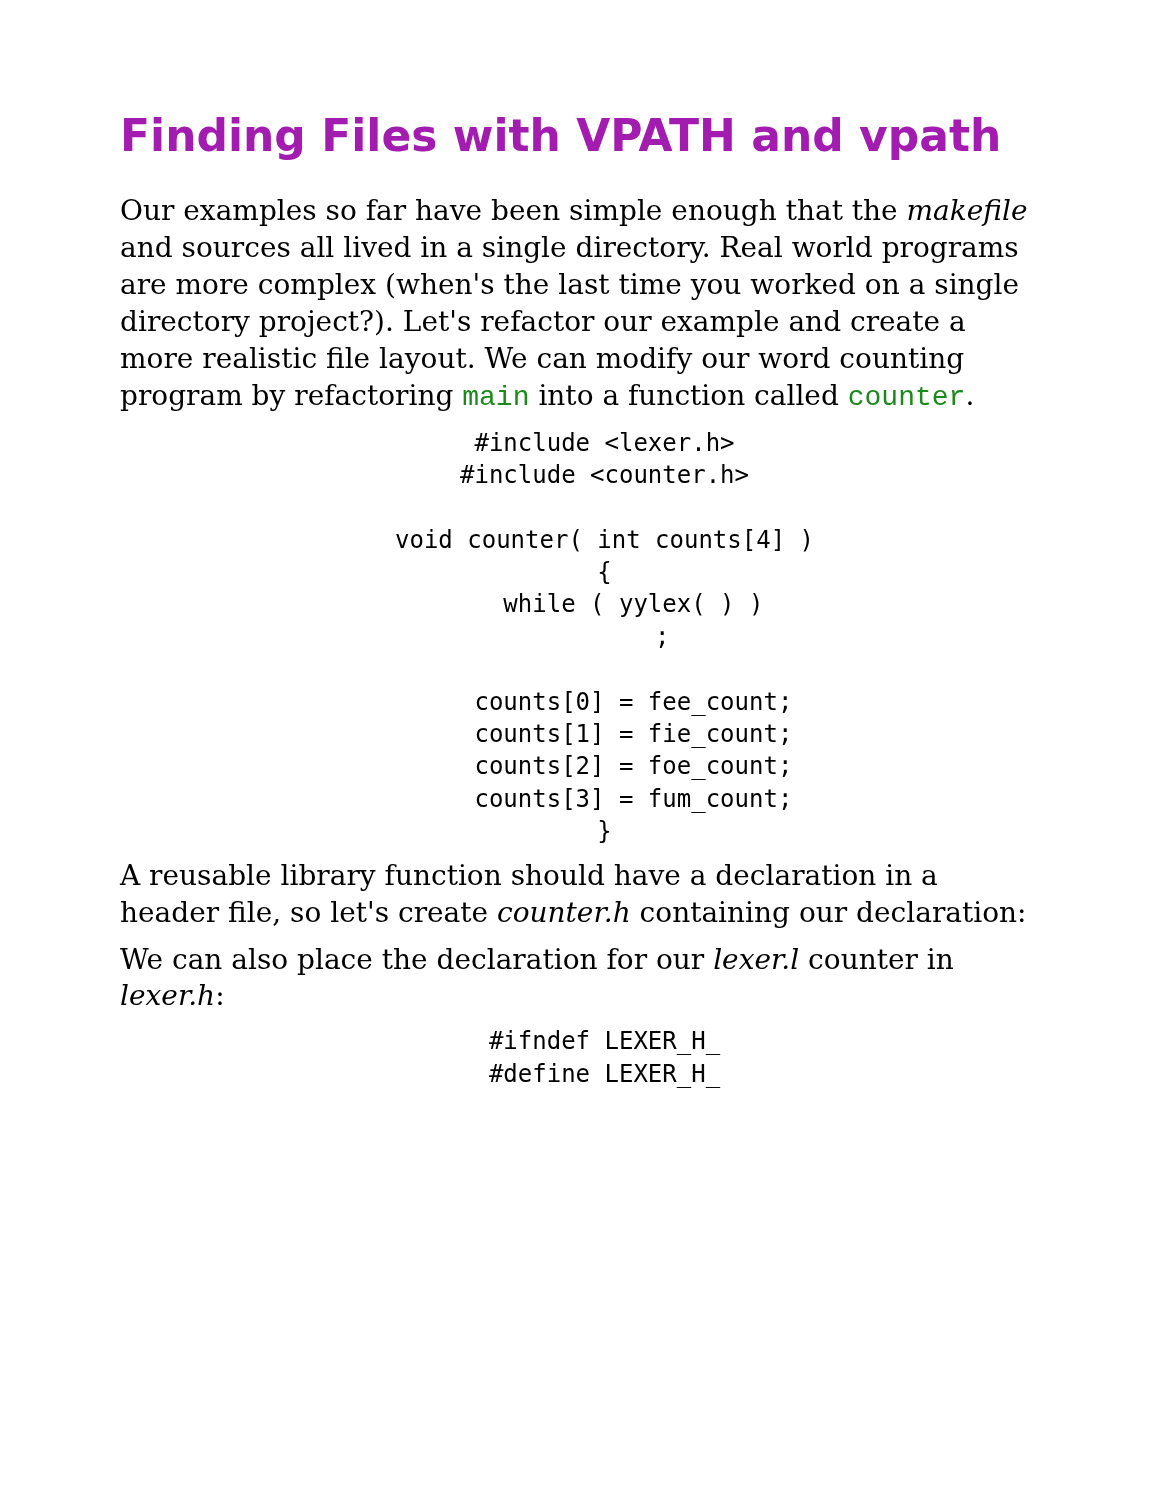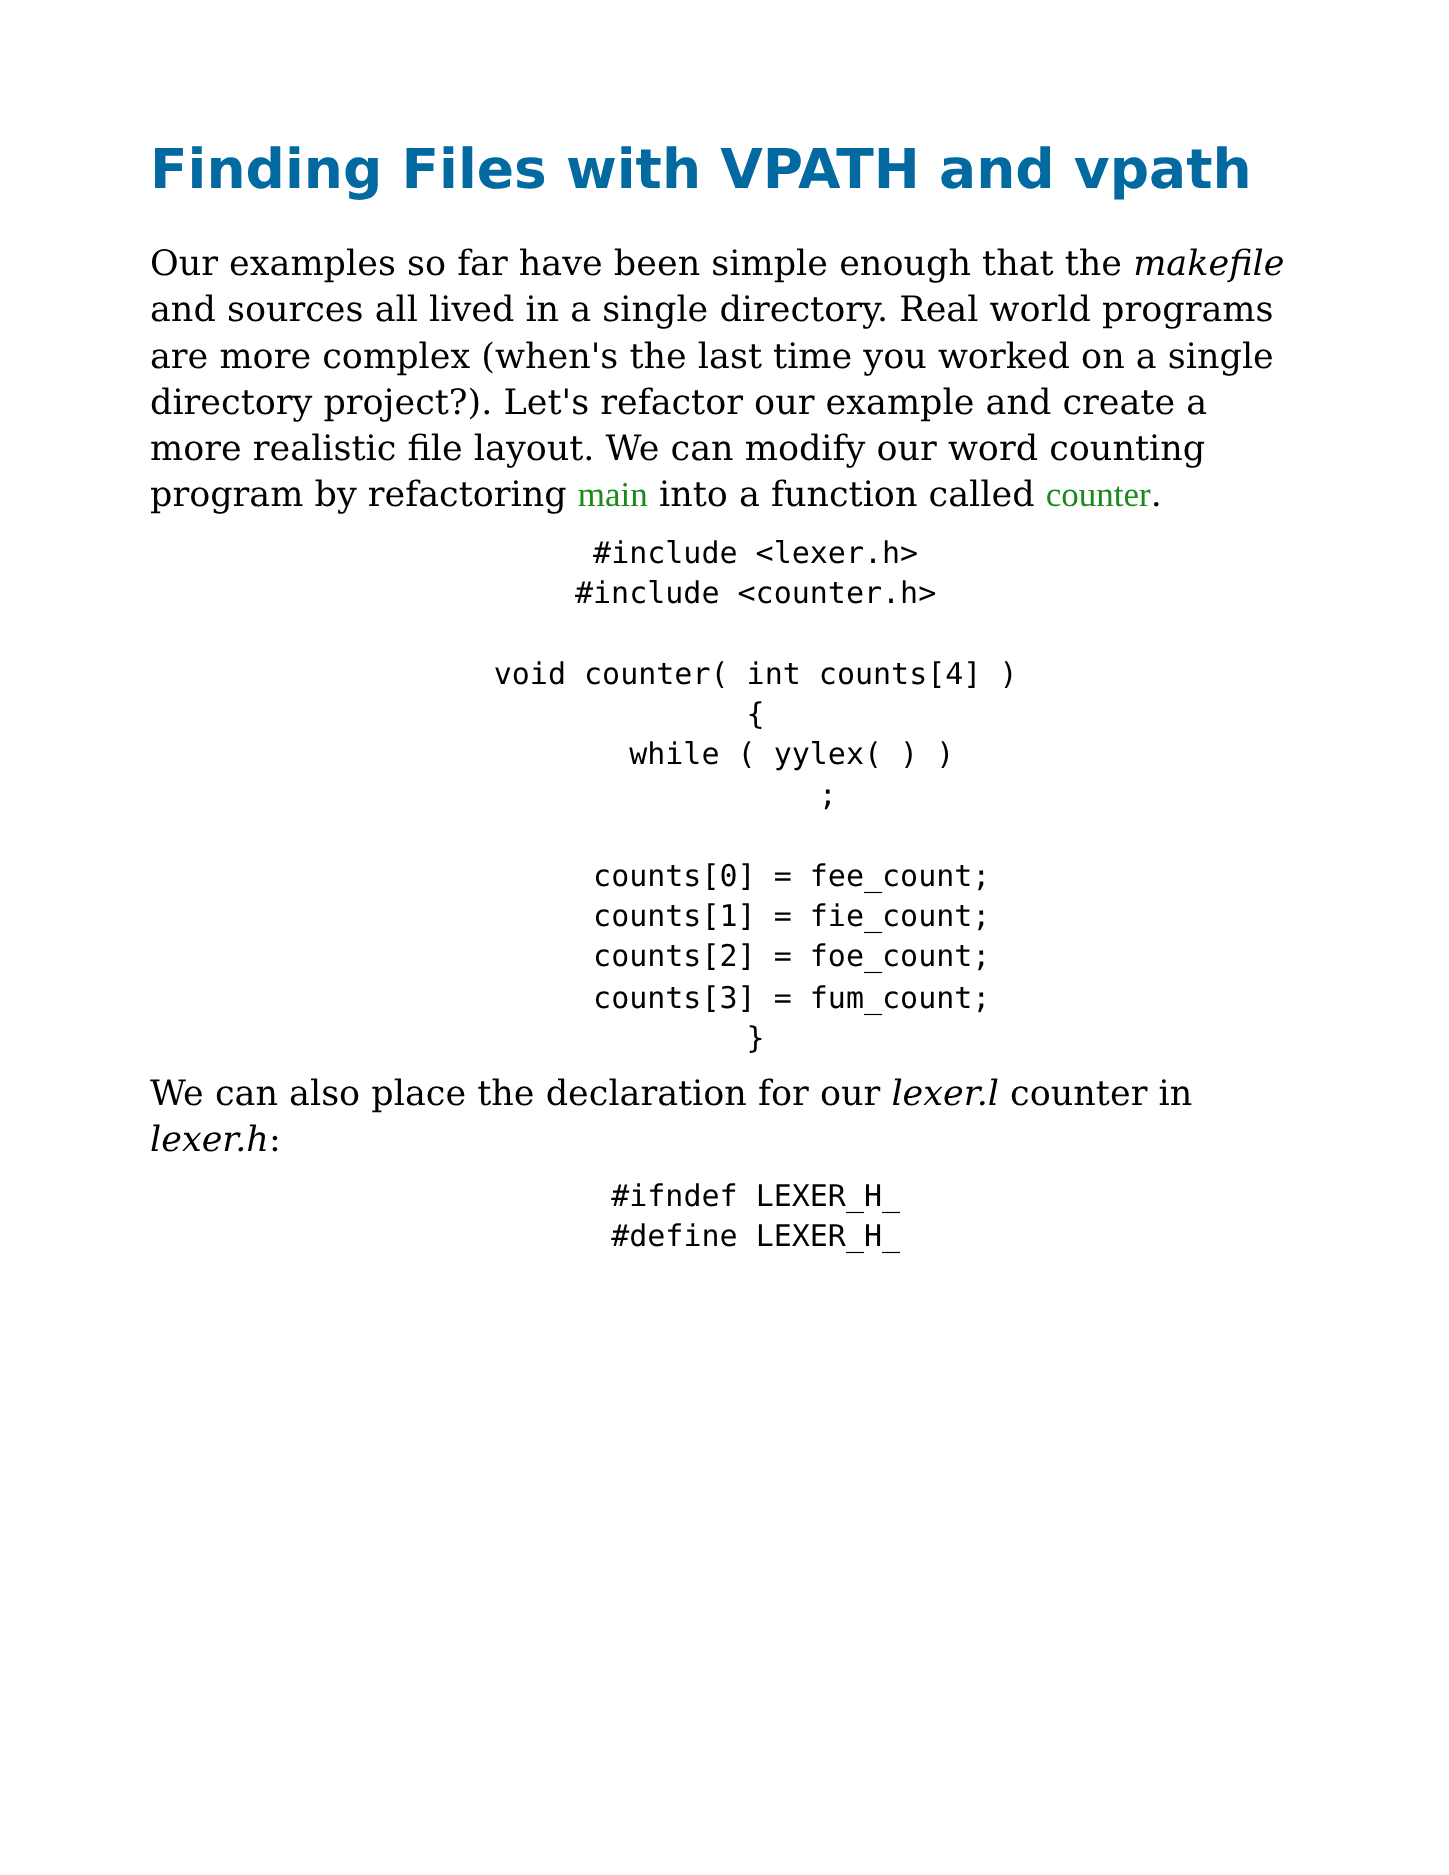--- a/index.html
+++ b/index.html
@@ -13,32 +13,32 @@
     width: 1159px;
     min-height: 1500px;
     box-sizing: border-box;
     padding: 110px 120px 60px 120px;
     font-size: 28px;
     line-height: 1.32;
   }
   h1.section-title {
     font-family: "DejaVu Sans", "Helvetica Neue", Arial, sans-serif;
     font-weight: 700;
-    color: #0369a1;
+    color: #a21caf;
     font-size: 44px;
     margin: 0 0 30px 0;
     line-height: 1.2;
   }
   p.body {
     margin: 0 0 10px 0;
     font-size: 28px;
   }
   .it { font-style: italic; }
   .code-inline {
-    font-family: Liberation Serif, serif;
+    font-family: Liberation Mono, monospace;
     color: #1a8a1a;
   }
   pre.code-block {
     font-family: "DejaVu Sans Mono", Menlo, Consolas, monospace;
     font-size: 24px;
     line-height: 1.35;
     white-space: pre;
     color: #000000;
     margin: 10px 0 10px 50px;
     text-align: center;
@@ -62,20 +62,23 @@
 {
     while ( yylex( ) )
         ;
 
     counts[0] = fee_count;
     counts[1] = fie_count;
     counts[2] = foe_count;
     counts[3] = fum_count;
 }</pre>
 
+  <p class="body">
+    <span>A reusable library function should have a declaration in a header file, so let's create </span><span class="it">counter.h</span><span> containing our declaration:</span>
+  </p>
 
 
   <p class="body">
     <span>We can also place the declaration for our </span><span class="it">lexer.l</span><span> counter in </span><span class="it">lexer.h</span><span>:</span>
   </p>
 
   <pre class="code-block">#ifndef LEXER_H_
 #define LEXER_H_</pre>
 
 </div>

